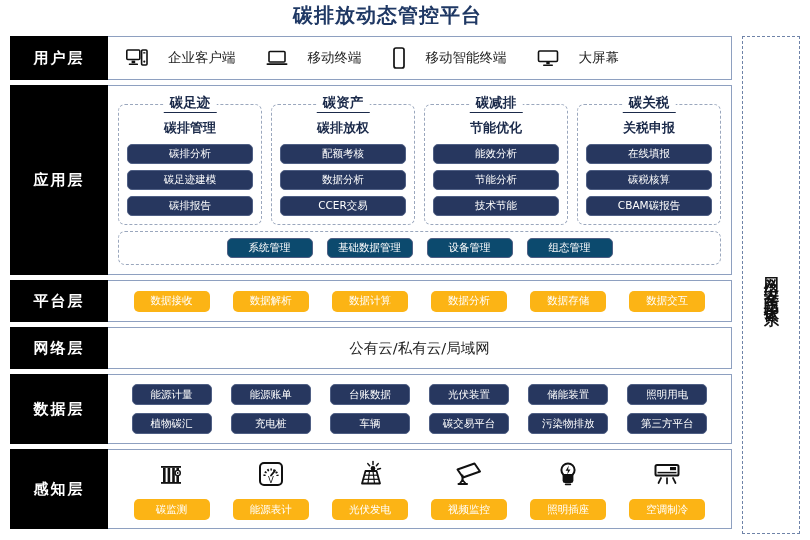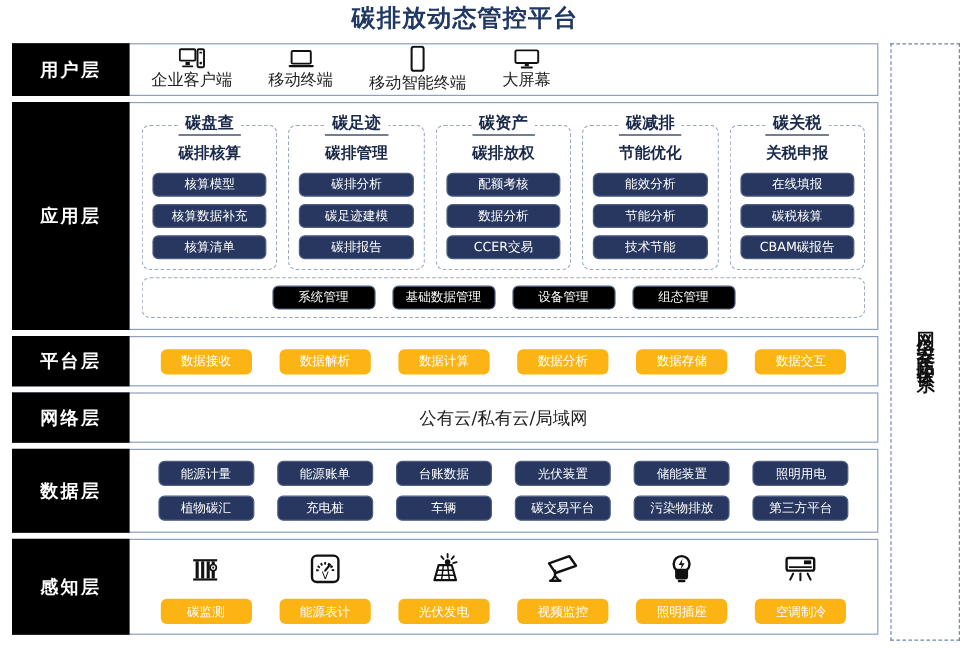--- a/index.html
+++ b/index.html
@@ -72,24 +72,23 @@
     width: 100%;
     height: 42px;
     display: flex;
     align-items: center;
     padding-left: 18px;
     gap: 30px;
   }
   .user-item {
     display: flex;
     align-items: center;
-    gap: 0;
+    gap: 20px;
     font-size: 13.5px;
     color: #222;
-    flex-direction: column;
   }
   .user-item .ic { display: flex; align-items: center; }
 
   
   .app-body {
     flex-direction: column;
     align-items: stretch;
     padding: 8px 10px 9px 10px;
     gap: 6px;
   }
@@ -149,21 +148,21 @@
     padding: 6px 10px;
     display: flex;
     justify-content: center;
     gap: 14px;
   }
   .mgmt-pill {
     min-width: 86px;
     height: 20px;
     padding: 0 10px;
     border-radius: 5px;
-    background: #000000;
+    background: #0c4a6e;
     color: #ffffff;
     font-size: 10.5px;
     display: flex;
     align-items: center;
     justify-content: center;
     white-space: nowrap;
     border: 1px solid #4f5f84;
   }
 
   
@@ -327,27 +326,20 @@
         </div>
       </div>
     </div>
 
     <div class="layer">
       <div class="layer-label">应用层</div>
       <div class="layer-body app-body">
 
         <div class="app-cats">
 
-          <div class="app-cat">
-            <div class="cat-title">碳盘查</div>
-            <div class="cat-sub">碳排核算</div>
-            <div class="pill">核算模型</div>
-            <div class="pill">核算数据补充</div>
-            <div class="pill">核算清单</div>
-          </div>
 
           <div class="app-cat">
             <div class="cat-title">碳足迹</div>
             <div class="cat-sub">碳排管理</div>
             <div class="pill">碳排分析</div>
             <div class="pill">碳足迹建模</div>
             <div class="pill">碳排报告</div>
           </div>
 
           <div class="app-cat">

